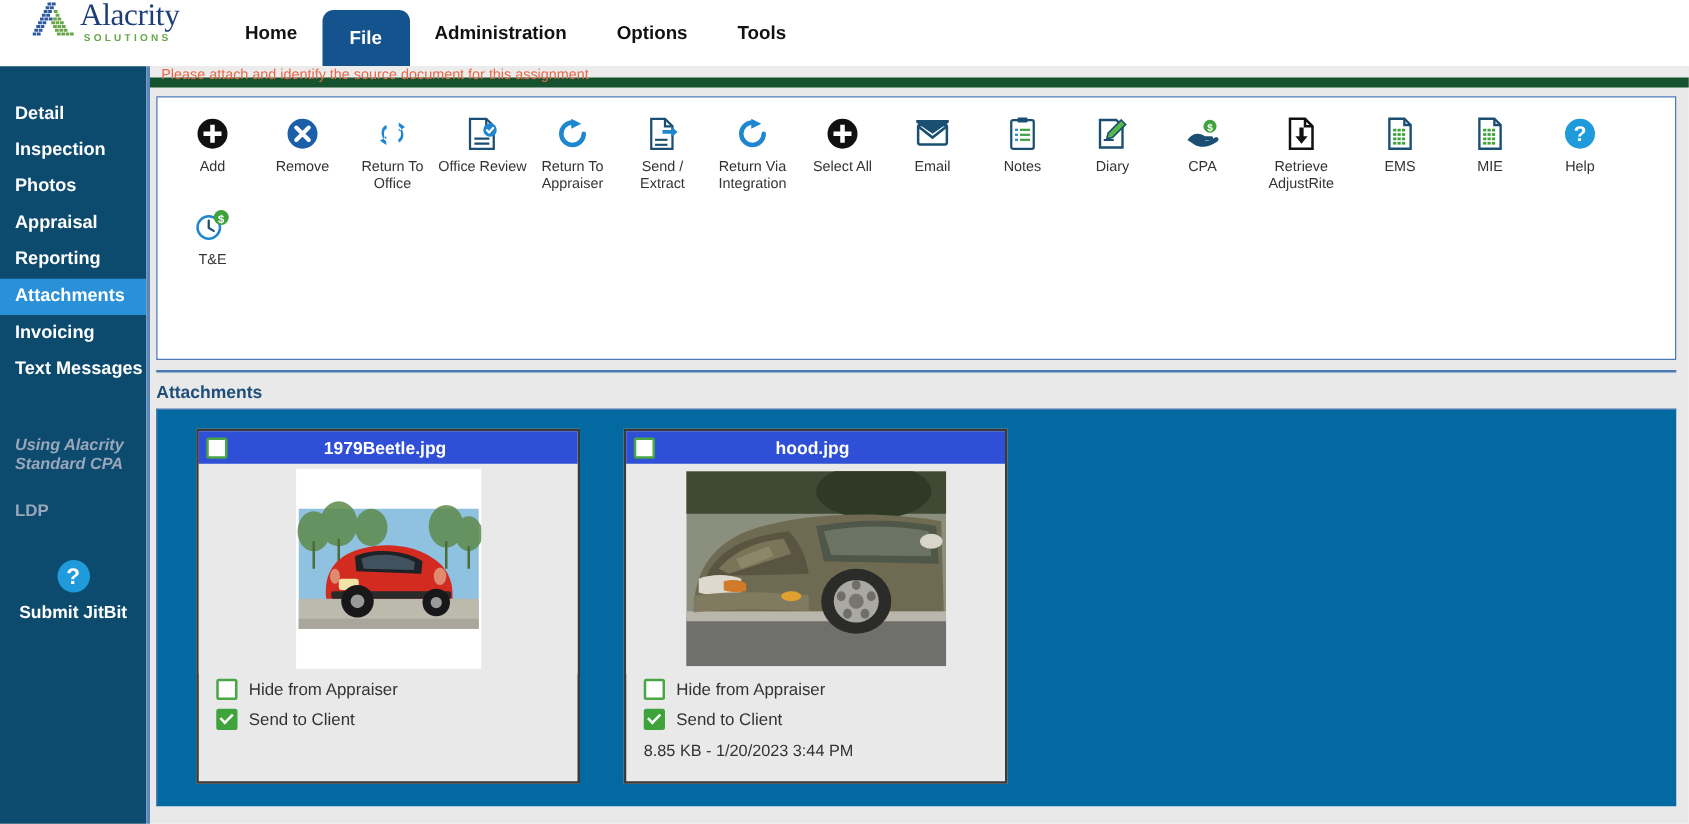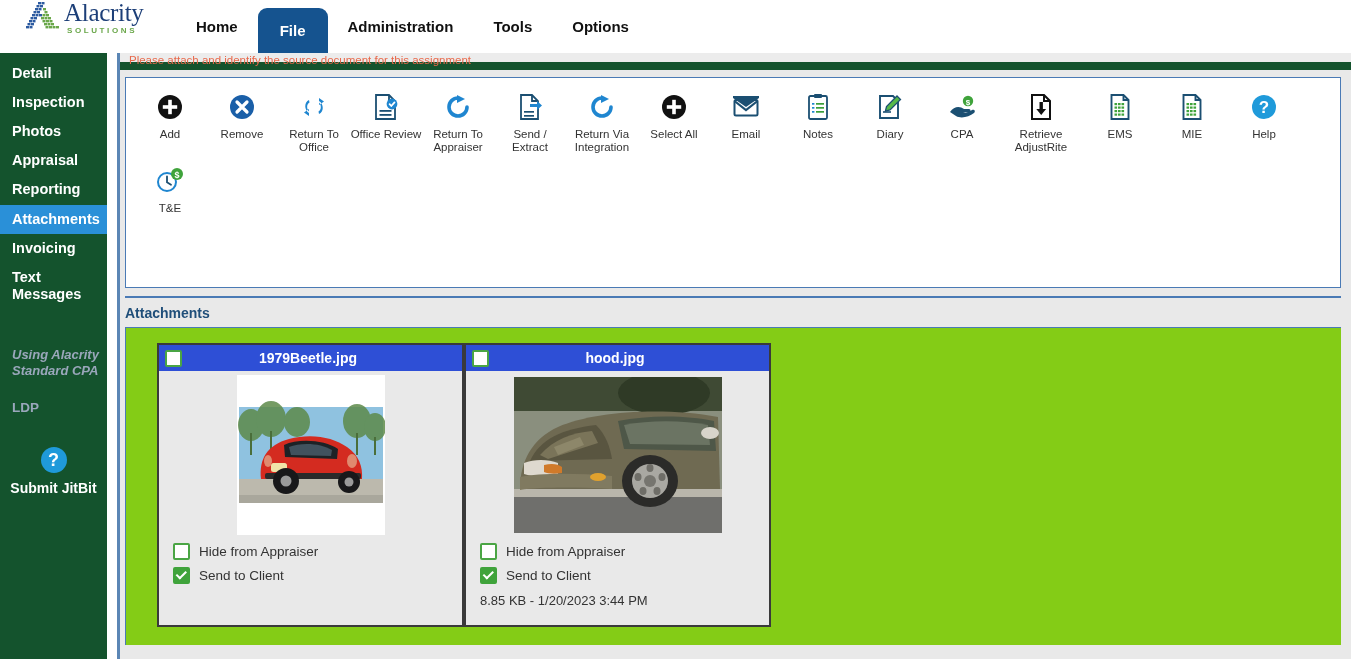--- a/index.html
+++ b/index.html
@@ -44,23 +44,23 @@
     background: #15538f; color: #ffffff;
     border-radius: 9px 9px 0 0;
     height: 45px; line-height: 45px; margin-bottom: 0;
     padding: 0 22px;
   }
   .navspacer { width: 16px; }
 
   
   .sidebar {
     position: absolute; left: 0; top: 53px;
-    width: 107px; height: 606px;
-    background: #14532d;
-    padding-top: 6px;
+    width: 117px; height: 606px;
+    background: #0c4a6e;
+    padding-top: 24px;
   }
   .side-item {
     color: #ffffff; font-size: 14.5px; font-weight: bold;
     padding: 6px 0 6px 12px; line-height: 1.18;
     cursor: pointer;
   }
   .side-item.active { background: #2a90d8; }
   .side-note {
     color: #9aa7bb; font-size: 13px; font-style: italic; font-weight: bold;
     padding: 4px 0 4px 12px; line-height: 1.2;
@@ -124,25 +124,25 @@
     position: absolute; left: 5px; top: 252px;
     font-size: 14px; font-weight: bold; color: #1f4e79;
   }
   .att-sep {
     position: absolute; left: 5px; top: 243px;
     width: 1216px; height: 0; border-top: 2px solid #4a7ab5;
   }
   .att-panel {
     position: absolute; left: 5px; top: 274px;
     width: 1216px; height: 318px;
-    background: #84cc16;
+    background: #0369a1;
     border: 1px solid #4a7ab5;
     border-right: none; border-bottom: none;
     padding: 15px 0 0 31px;
-    display: flex; 
+    display: flex; gap: 35px;
   }
 
   .card {
     width: 307px; height: 284px;
     background: #e9e9e9;
     border: 2px solid #3a3a3a;
     display: flex; flex-direction: column;
   }
   .card-head {
     height: 26px; background: #2e4fd6;
@@ -230,22 +230,22 @@
     <div class="logo-text">
       <div class="logo-word">Alacrity</div>
       <div class="logo-sub">SOLUTIONS</div>
     </div>
   </div>
   <div class="navspacer"></div>
   <div class="navtabs">
     <div class="navtab">Home</div>
     <div class="navtab active">File</div>
     <div class="navtab">Administration</div>
+    <div class="navtab">Options</div>
     <div class="navtab">Tools</div>
-    <div class="navtab">Options</div>
   </div>
 </div>
 
 <div class="sidebar">
   <div class="side-item">Detail</div>
   <div class="side-item">Inspection</div>
   <div class="side-item">Photos</div>
   <div class="side-item">Appraisal</div>
   <div class="side-item">Reporting</div>
   <div class="side-item active">Attachments</div>

